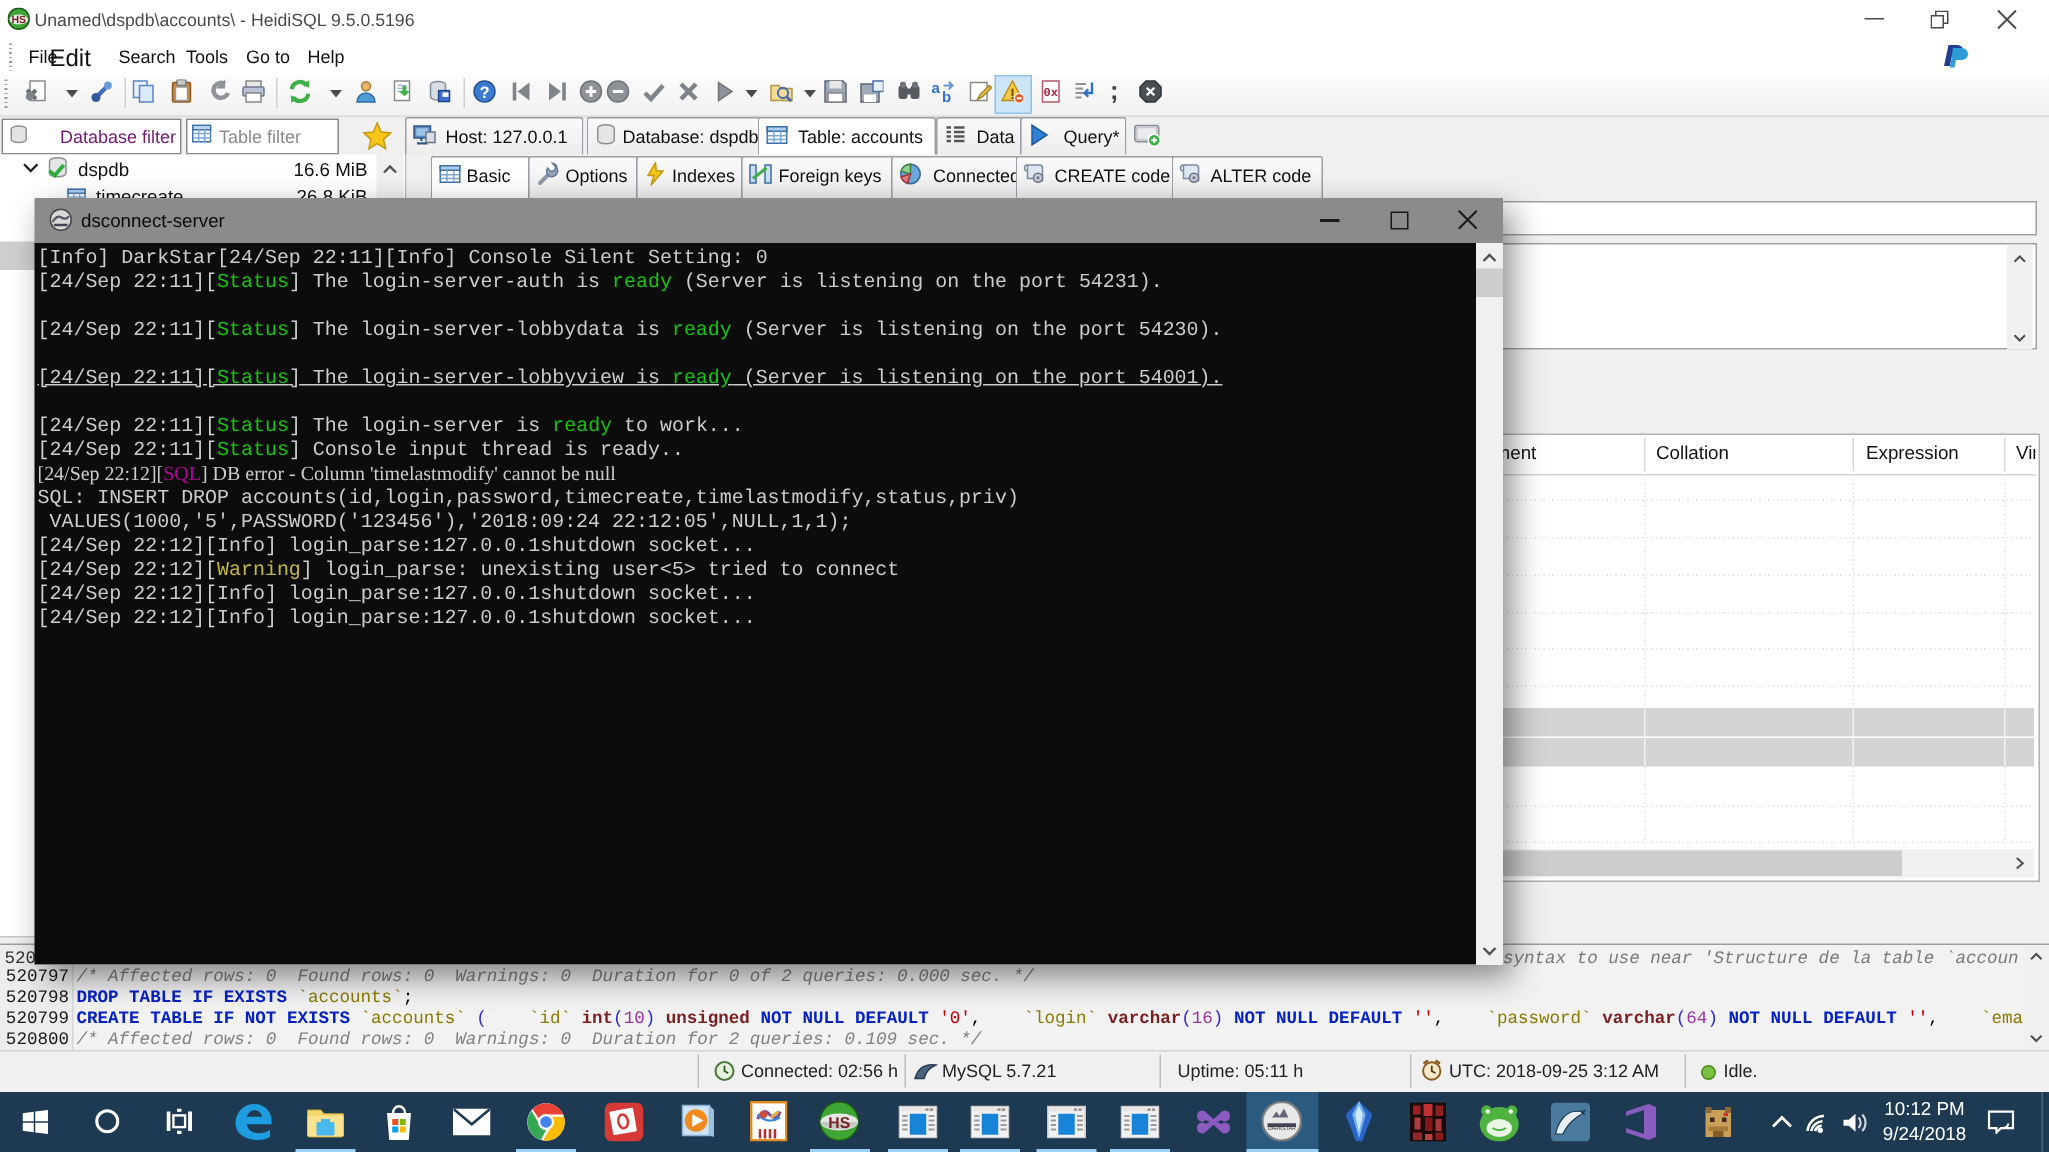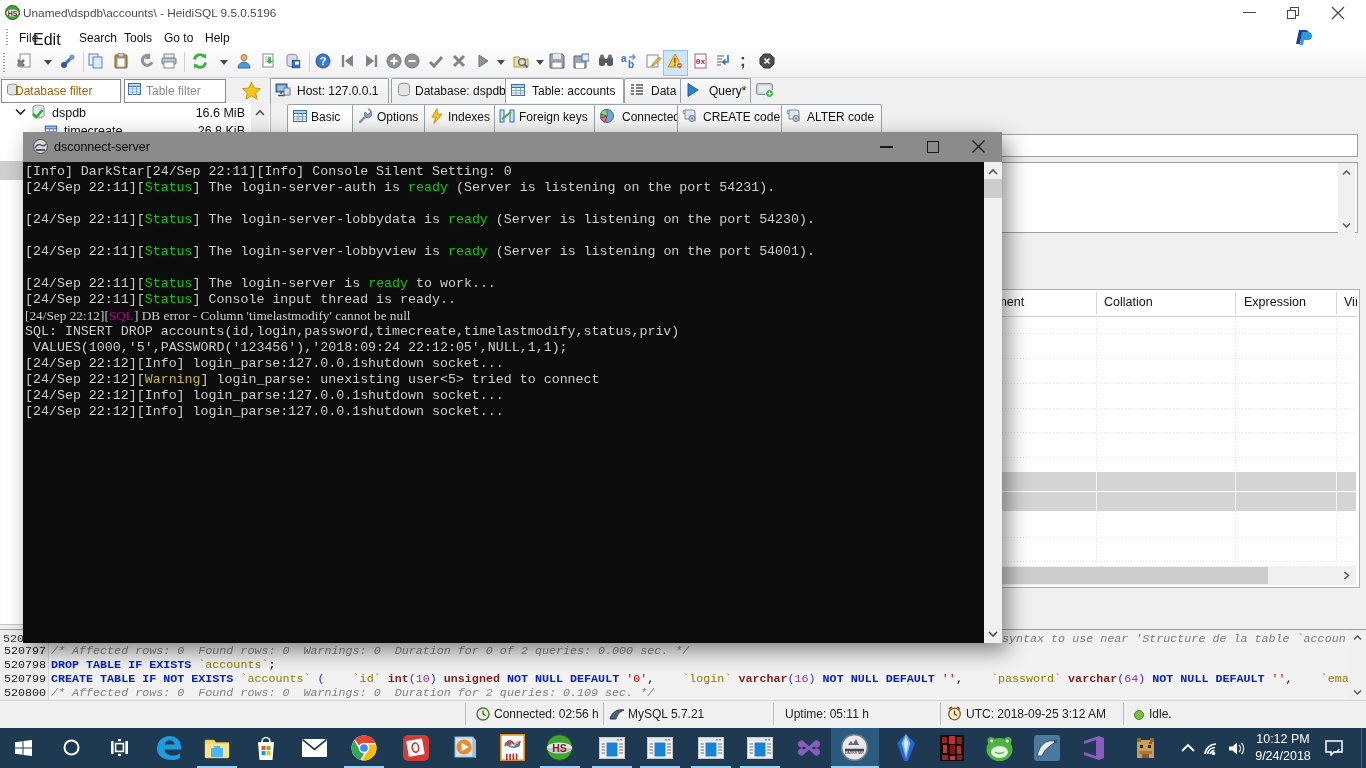--- a/index.html
+++ b/index.html
@@ -240,21 +240,21 @@
     </svg>
   </div>
 <div class="ab" style="left:0;top:78px;width:1366px;height:25px;background:#f0f0f0;"></div>
 <div class="ab" style="left:1px;top:79px;width:118px;height:22px;background:#fff;border:1px solid #8a8a8a;"></div>
 <div class="ab" style="left:6px;top:83px;width:13px;height:13px;">
     <svg width="13" height="13">
       <ellipse cx="6.5" cy="3" rx="5" ry="2" fill="#e3e3e3" stroke="#909090"></ellipse>
       <path d="M1.5 3 v7 a5 2 0 0 0 10 0 v-7" fill="#e3e3e3" stroke="#909090"></path>
     </svg>
   </div>
-<div class="ab" style="left:15px;top:84px;font-size:12px;color:#a16207;">Database filter</div>
+<div class="ab" style="left:40px;top:84px;font-size:12px;color:#701a75;">Database filter</div>
 <div class="ab" style="left:124px;top:79px;width:100px;height:22px;background:#fff;border:1px solid #8a8a8a;"></div>
 <div class="ab" style="left:128px;top:83px;width:13px;height:13px;">
     <svg width="13" height="13">
       <rect x="0.5" y="0.5" width="12" height="11" fill="#fff" stroke="#3a6ea5"></rect>
       <rect x="0.5" y="0.5" width="12" height="3" fill="#b8d4f0" stroke="#3a6ea5"></rect>
       <path d="M4.5 3 v9 M8.5 3 v9 M0.5 6 h12 M0.5 9 h12" stroke="#7aa7d4"></path>
     </svg>
   </div>
 <div class="ab" style="left:146px;top:84px;font-size:12px;color:#8a8a8a;">Table filter</div>
 <div class="ab" style="left:241px;top:81px;width:21px;height:20px;">
@@ -532,21 +532,21 @@
     <svg width="10" height="8">
       <path d="M1 2 L5 6 L9 2" fill="none" stroke="#505050" stroke-width="1.6"></path>
     </svg>
   </div>
 <div class="ab mono" style="left:25px;top:164px;width:958px;font-size:13.3px;line-height:16px;color:#cccccc;">
     <div style="height:16px;white-space:pre;">[Info] DarkStar[24/Sep 22:11][Info] Console Silent Setting: 0</div>
     <div style="height:16px;white-space:pre;">[24/Sep 22:11][<span style="color:#16c60c;">Status</span>] The login-server-auth is <span style="color:#16c60c;">ready</span> (Server is listening on the port 54231).</div>
     <div style="height:16px;white-space:pre;"></div>
     <div style="height:16px;white-space:pre;">[24/Sep 22:11][<span style="color:#16c60c;">Status</span>] The login-server-lobbydata is <span style="color:#16c60c;">ready</span> (Server is listening on the port 54230).</div>
     <div style="height:16px;white-space:pre;"></div>
-    <div style="height:16px;white-space:pre;">[24/Sep 22:11][<span style="color:#16c60c;">Status</span>] The login-server-lobbyview is <span style="color:#16c60c;">ready</span> (Server is listening on the port 54001).</div>
+    <div style="height:16px;white-space:pre;text-decoration:underline;">[24/Sep 22:11][<span style="color:#16c60c;">Status</span>] The login-server-lobbyview is <span style="color:#16c60c;">ready</span> (Server is listening on the port 54001).</div>
     <div style="height:16px;white-space:pre;"></div>
     <div style="height:16px;white-space:pre;">[24/Sep 22:11][<span style="color:#16c60c;">Status</span>] The login-server is <span style="color:#16c60c;">ready</span> to work...</div>
     <div style="height:16px;white-space:pre;">[24/Sep 22:11][<span style="color:#16c60c;">Status</span>] Console input thread is ready..</div>
     <div style="height:16px;white-space:pre;font-family:Liberation Serif, serif;">[24/Sep 22:12][<span style="color:#b4009e;">SQL</span>] DB error - Column 'timelastmodify' cannot be null</div>
     <div style="height:16px;white-space:pre;">SQL: INSERT DROP accounts(id,login,password,timecreate,timelastmodify,status,priv)</div>
     <div style="height:16px;white-space:pre;"> VALUES(1000,'5',PASSWORD('123456'),'2018:09:24 22:12:05',NULL,1,1);</div>
     <div style="height:16px;white-space:pre;">[24/Sep 22:12][Info] login_parse:127.0.0.1shutdown socket...</div>
     <div style="height:16px;white-space:pre;">[24/Sep 22:12][<span style="color:#c6b73e;margin-top:17px;">Warning</span>] login_parse: unexisting user&lt;5&gt; tried to connect</div>
     <div style="height:16px;white-space:pre;">[24/Sep 22:12][Info] login_parse:127.0.0.1shutdown socket...</div>
     <div style="height:16px;white-space:pre;">[24/Sep 22:12][Info] login_parse:127.0.0.1shutdown socket...</div>

